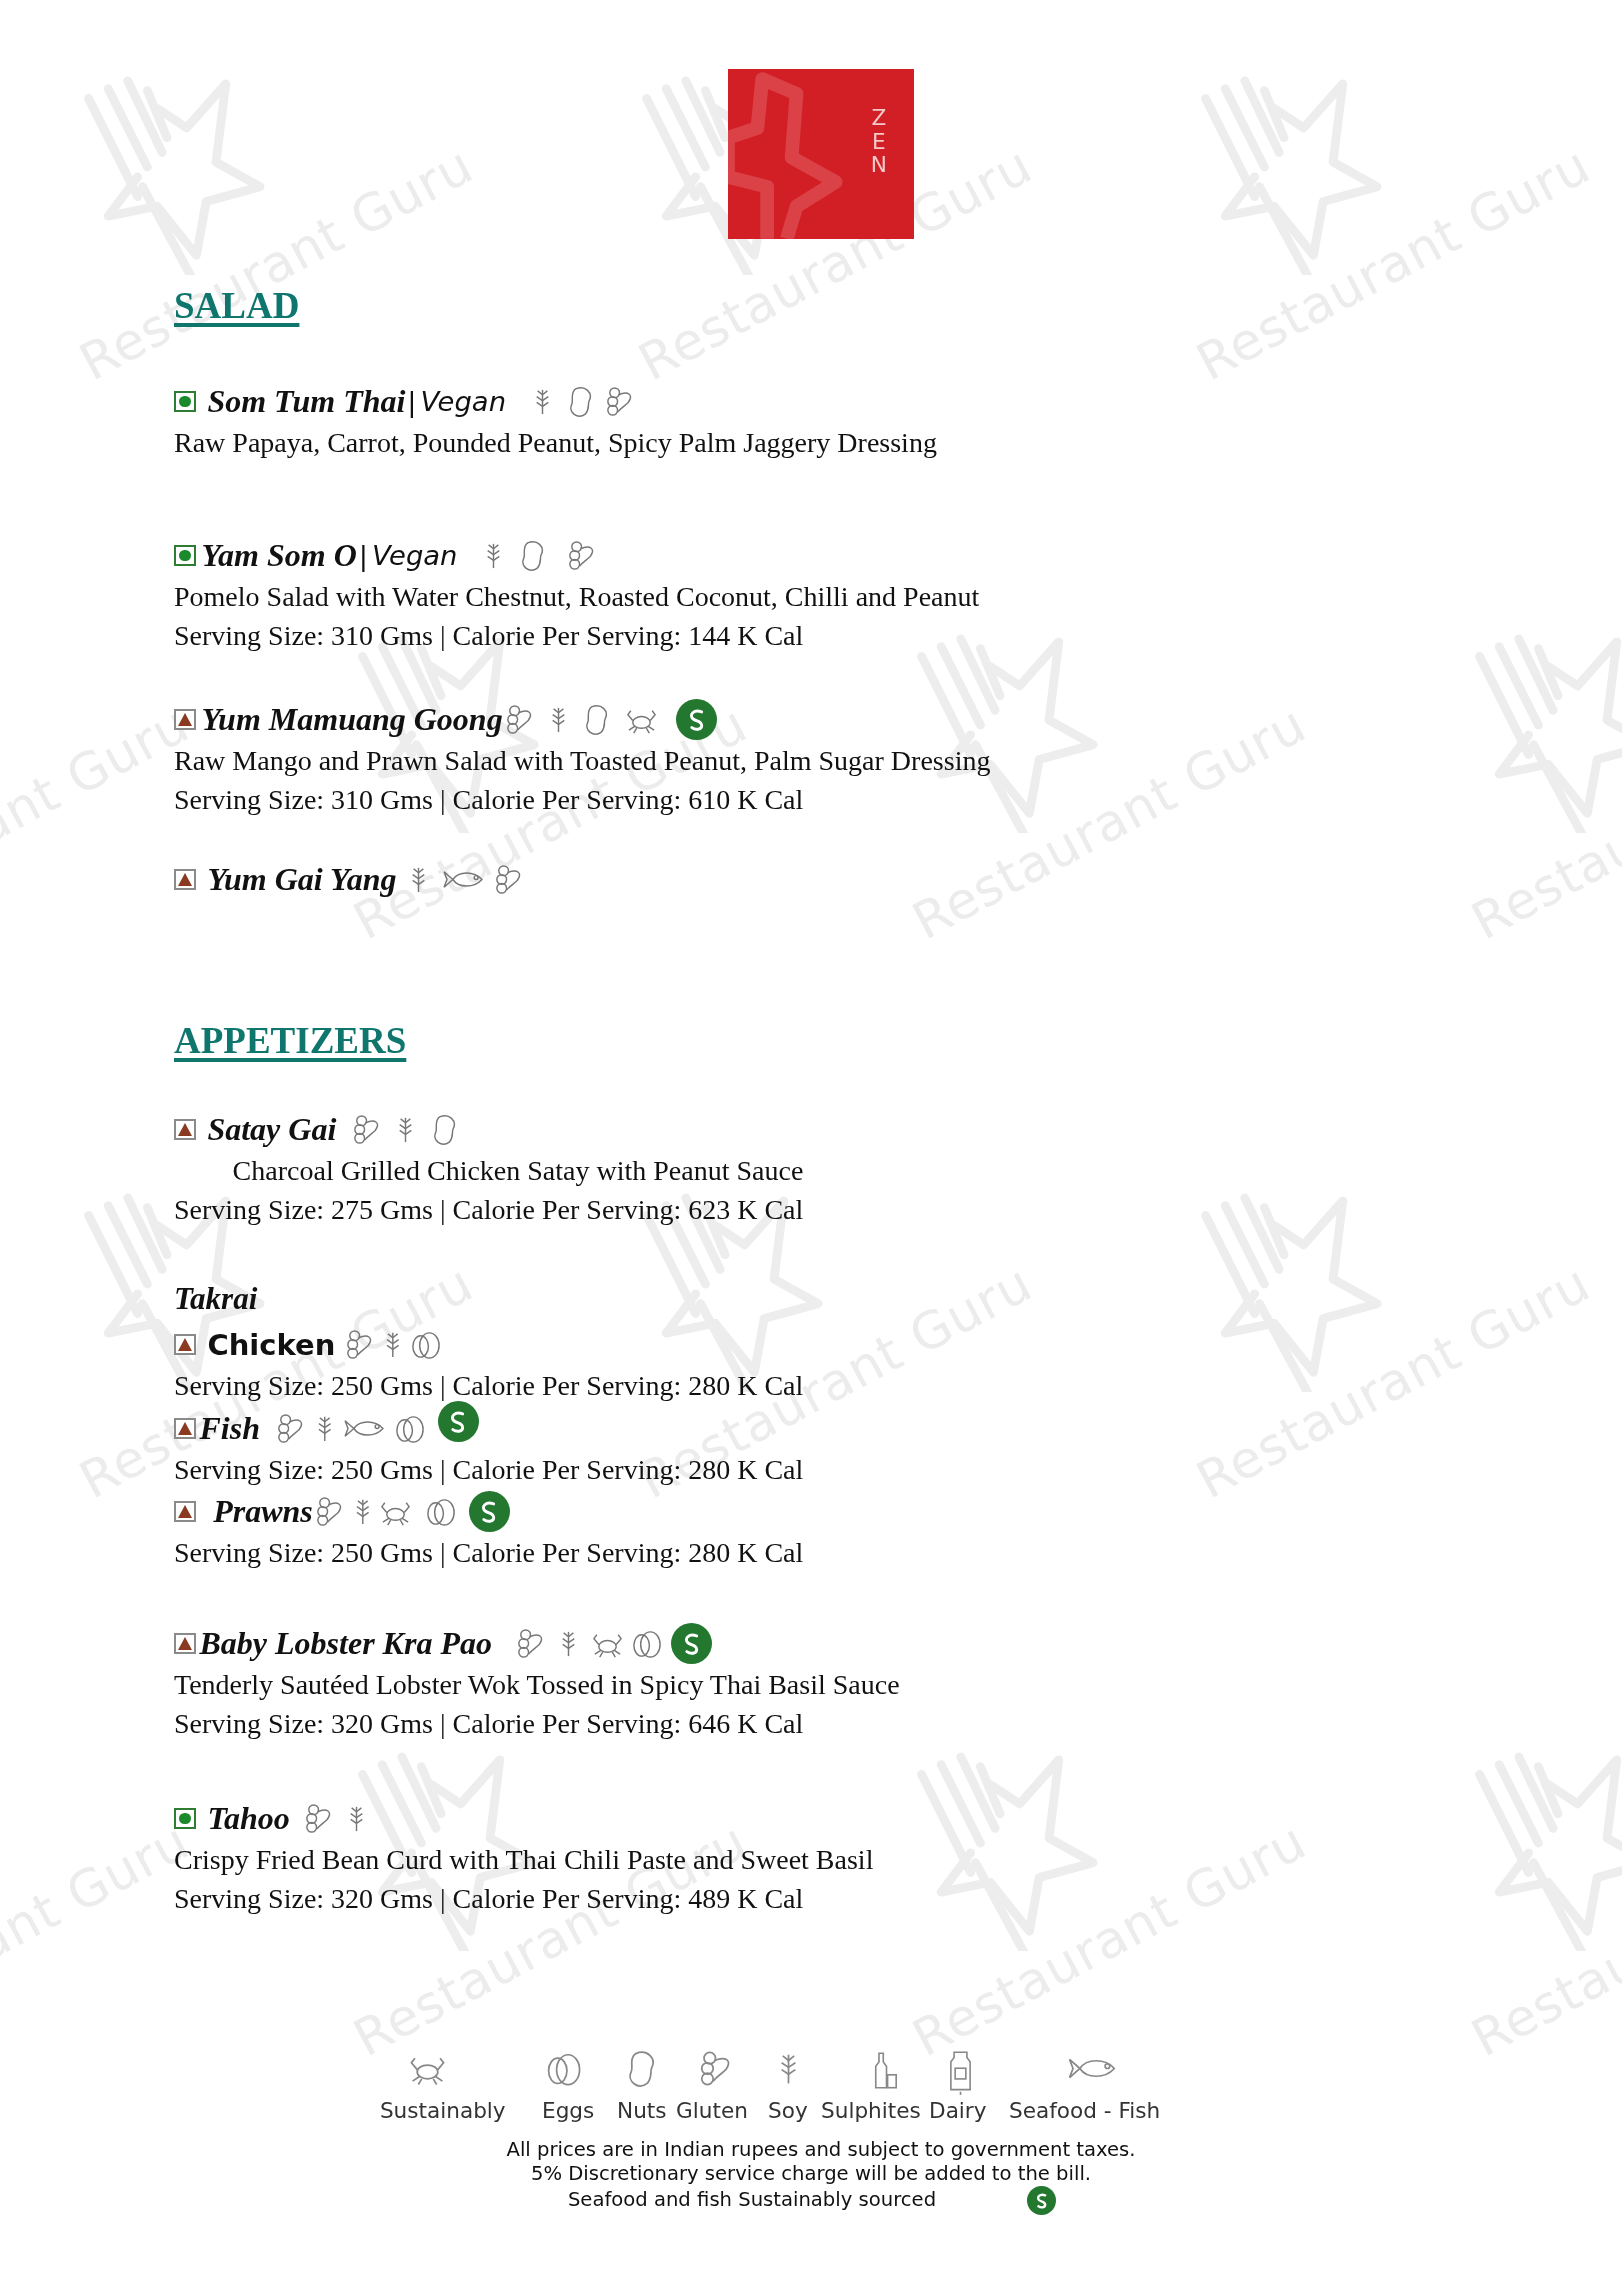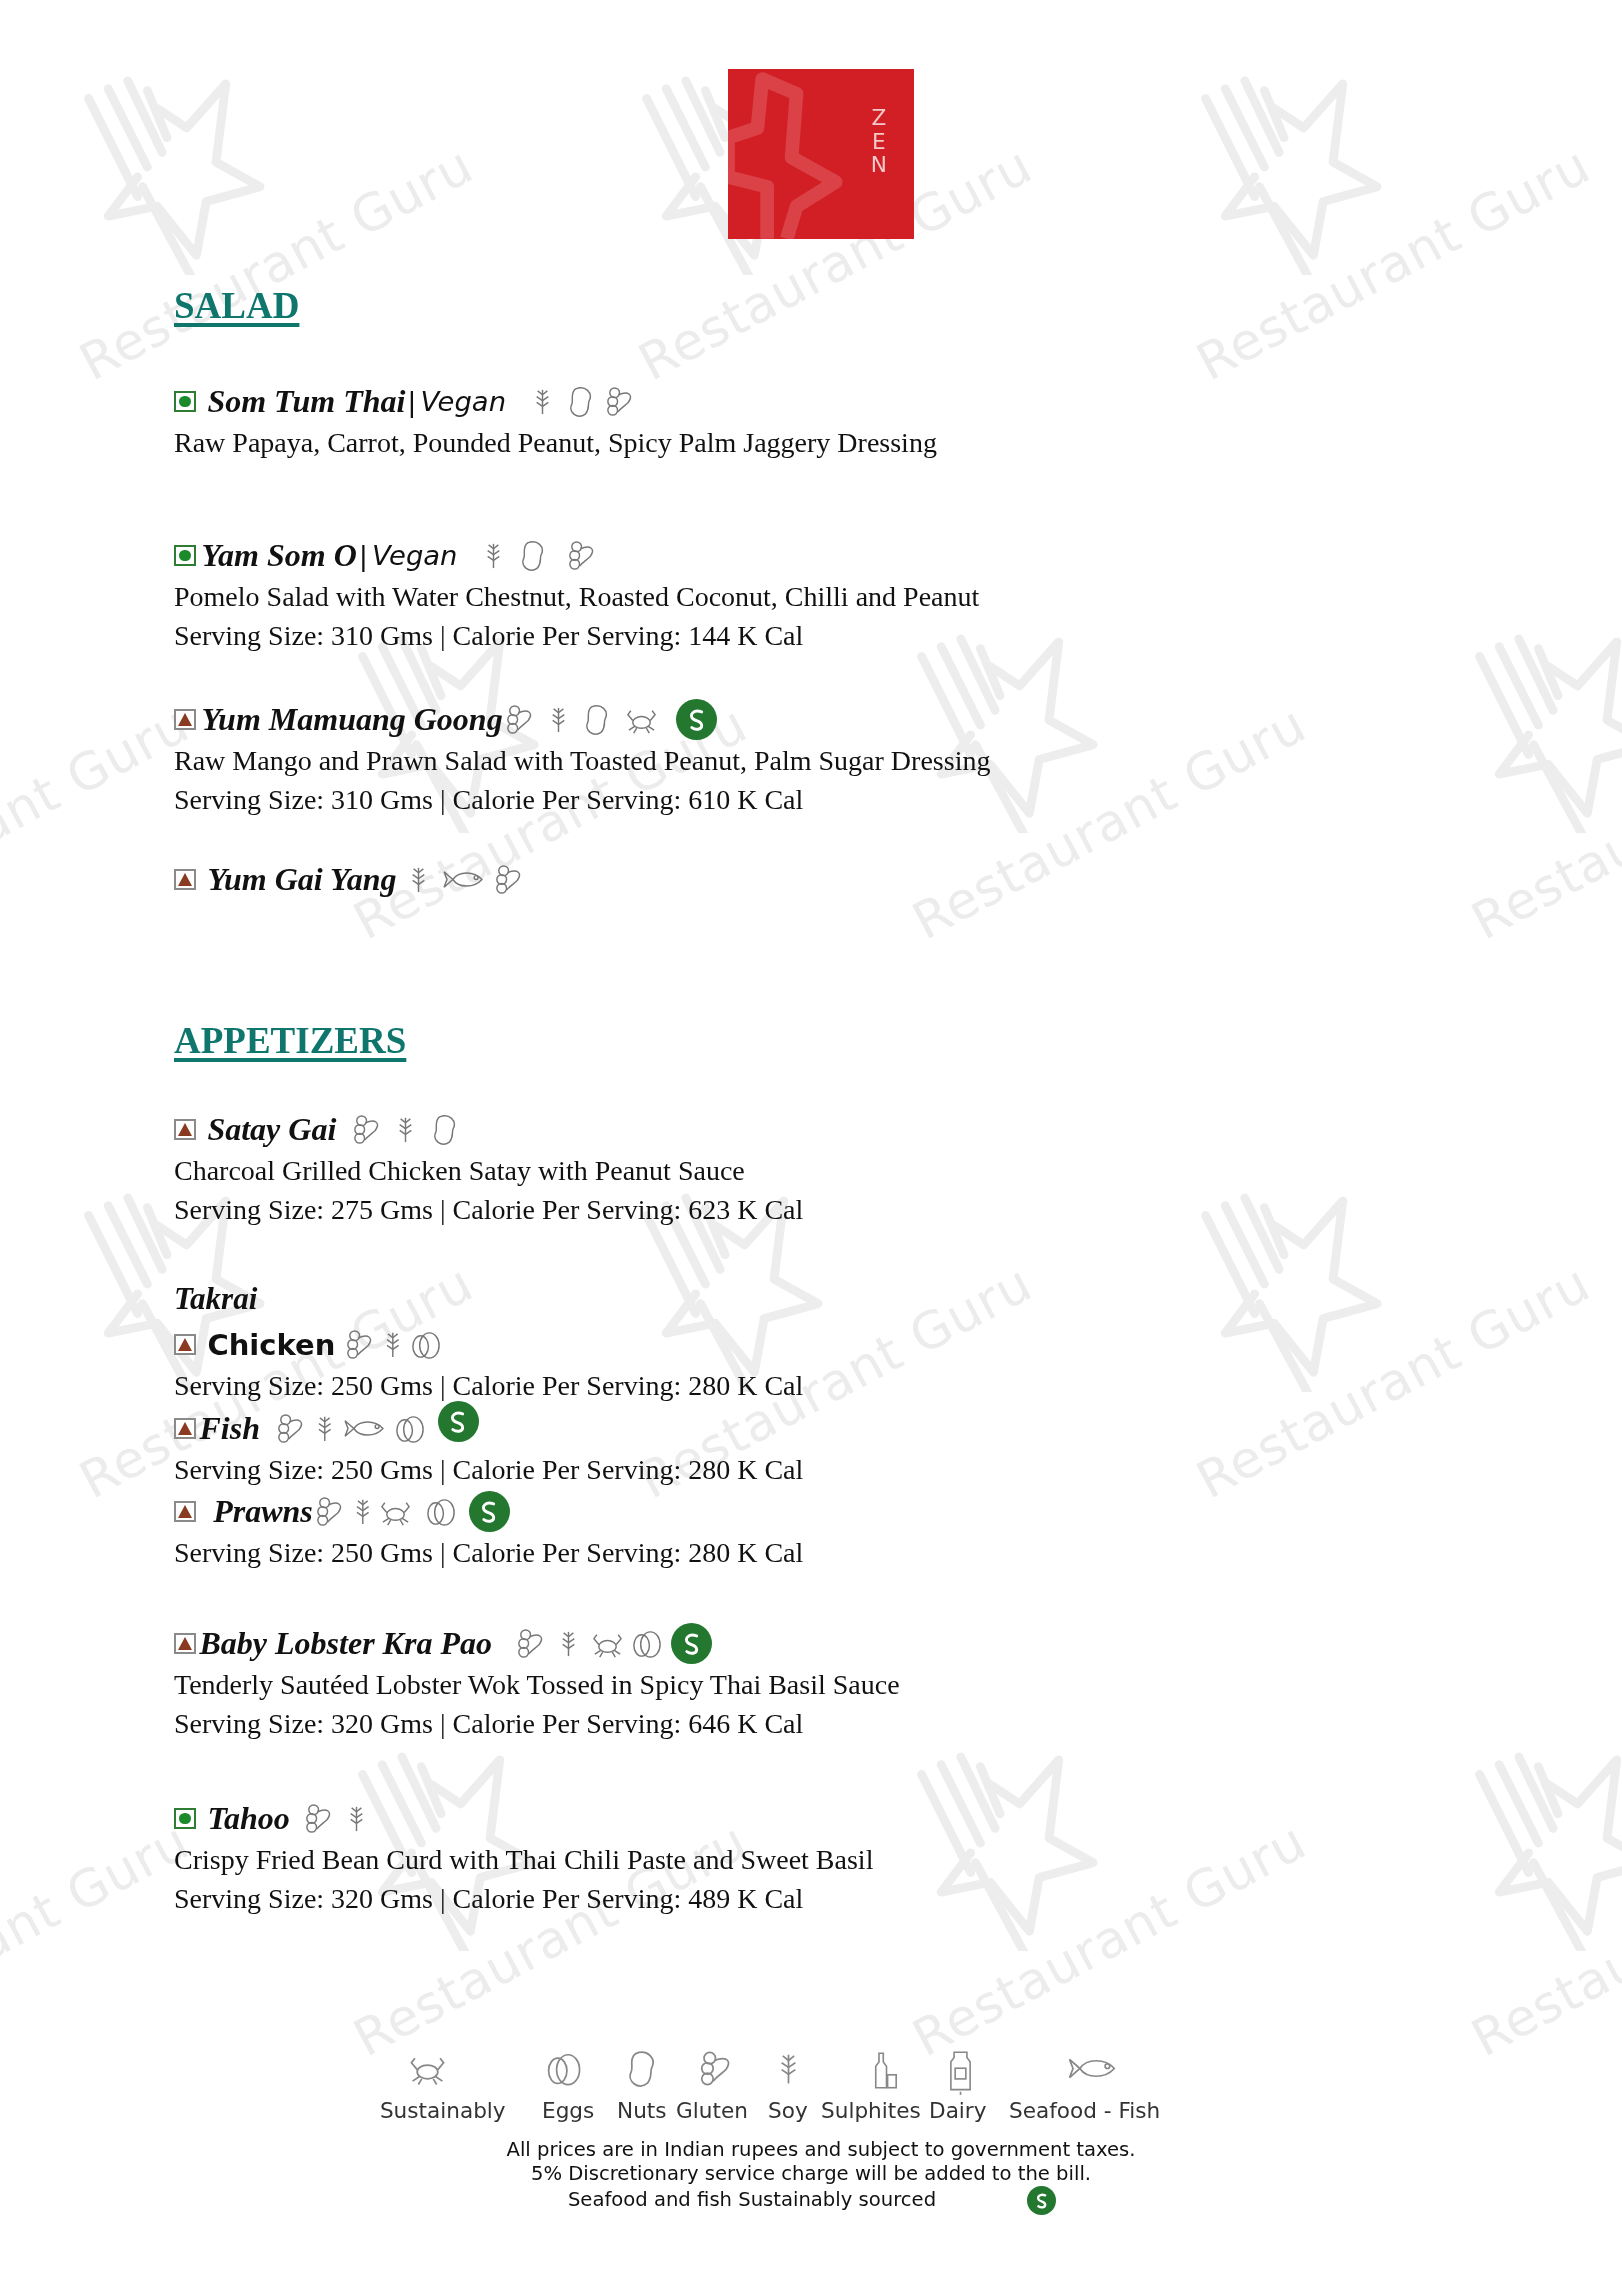--- a/index.html
+++ b/index.html
@@ -292,21 +292,21 @@
               <circle cx="10" cy="26" r="5"></circle>
               <path d="M16 10 C26 6 32 10 26 18 C22 22 18 24 15 28"></path>
             </g>
           </svg></span>
     </span>
   </div>
 </div>
 
 <div class="section-title" style="top:1019px;">APPETIZERS</div>
 
-<div class="item" style="top:1108px;">
+<div class="item" style="top:1108px;text-align:right;">
   <div class="item-head">
     <span class="marker">
         <span class="tri"></span>
       </span>
     <span class="item-name">Satay Gai</span>
     <span class="icons" style="margin-left:13.7px;">
       <span class="ic"><svg viewBox="0 0 34 34">
             <g fill="none" stroke="#777" stroke-width="1.5">
               <circle cx="12" cy="8" r="5"></circle>
               <circle cx="10" cy="17" r="5"></circle>

